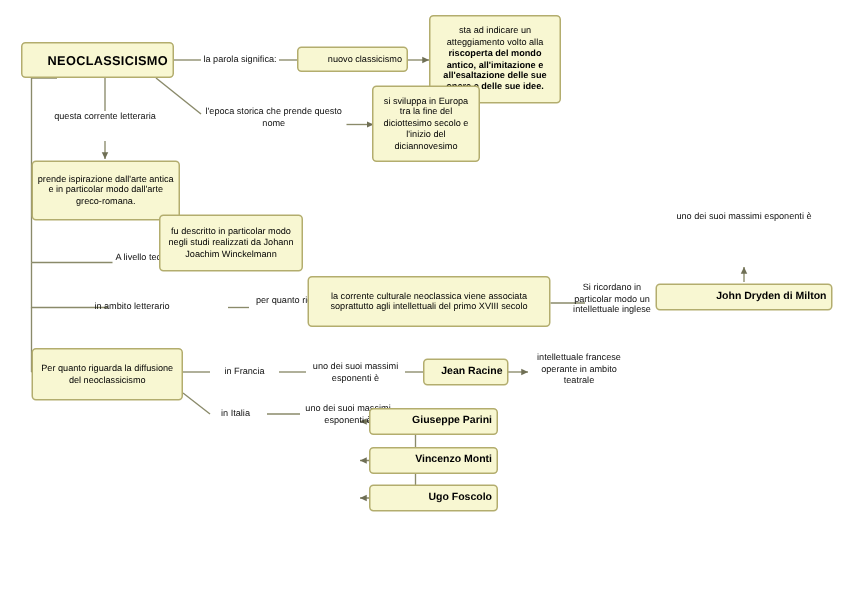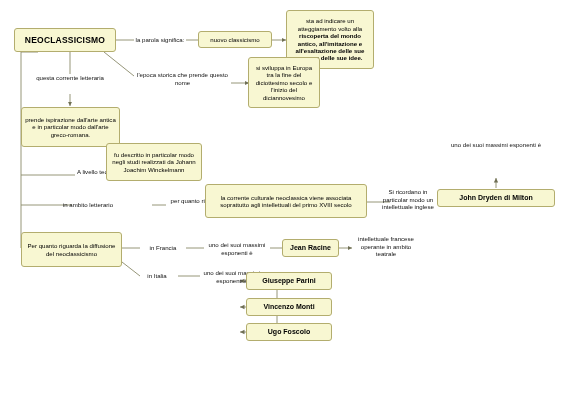--- a/index.html
+++ b/index.html
@@ -12,21 +12,21 @@
   #canvas{position:relative;width:565px;height:400px;}
 
   svg.edges{position:absolute;left:0;top:0;width:565px;height:400px;pointer-events:none;}
 
   .node{
     position:absolute;
     box-sizing:border-box;
     background:#f8f7d2;
     border:1px solid #b3ad6e;
     border-radius:3px;
-    display:flex;align-items:center;justify-content:center;
+    display:flex;align-items:center;justify-content:flex-end;
     text-align:center;
     color:#000;
     line-height:1.22;
     padding:2px 3px;
     box-shadow:0 0 0 0 rgba(0,0,0,0);
   }
   .node.main{
     font-weight:bold;
     font-size:8.5px;
     letter-spacing:.2px;

